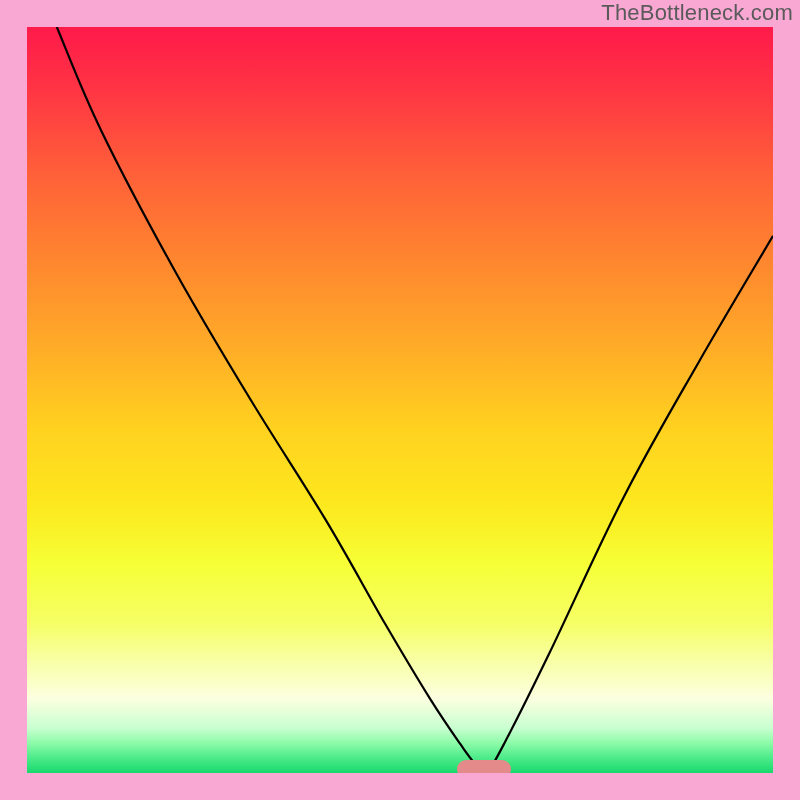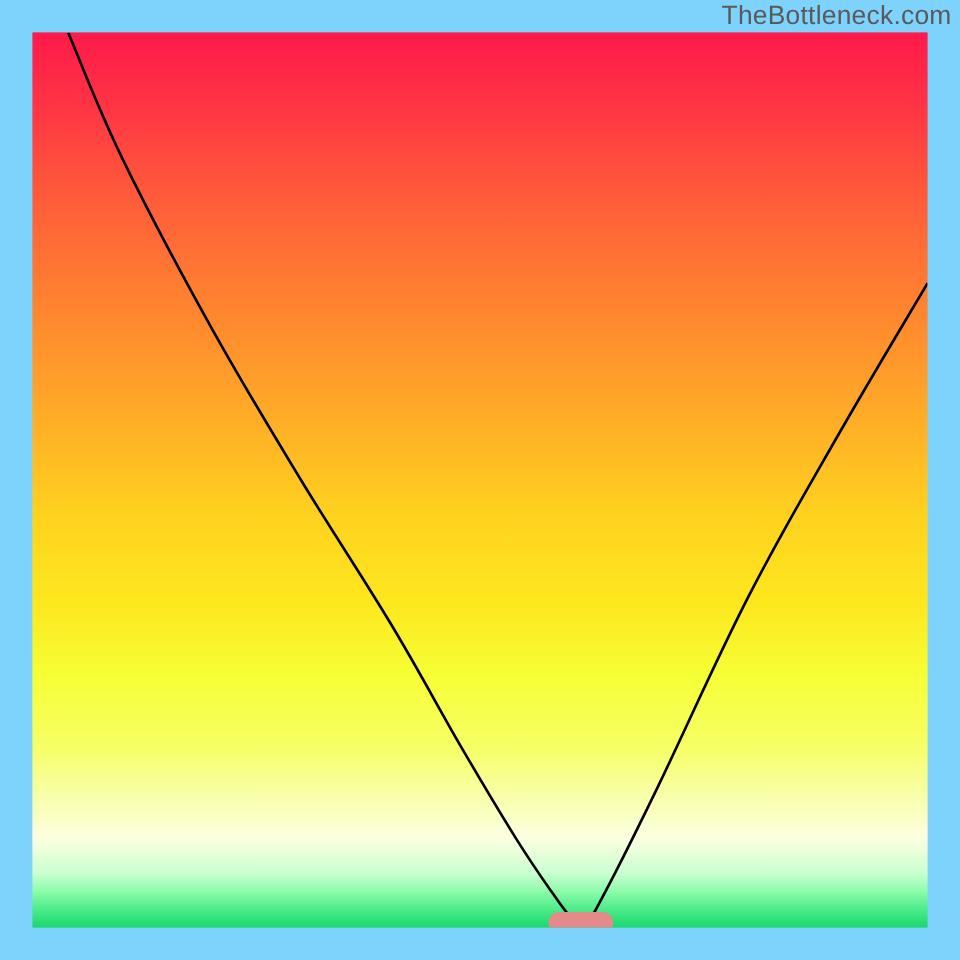--- a/index.html
+++ b/index.html
@@ -5,21 +5,21 @@
   body {
     margin: 0;
     padding: 0;
     background: #ffffff;
     font-family: Arial, sans-serif;
   }
   .canvas {
     width: 800px;
     height: 800px;
     position: relative;
-    background: #7dd3fc;
+    background: #f9a8d4;
   }
   .plot-area {
     position: absolute;
     left: 27px;
     top: 27px;
     width: 746px;
     height: 746px;
     background: linear-gradient(
       to bottom,
       #ff1a4a 0%,

